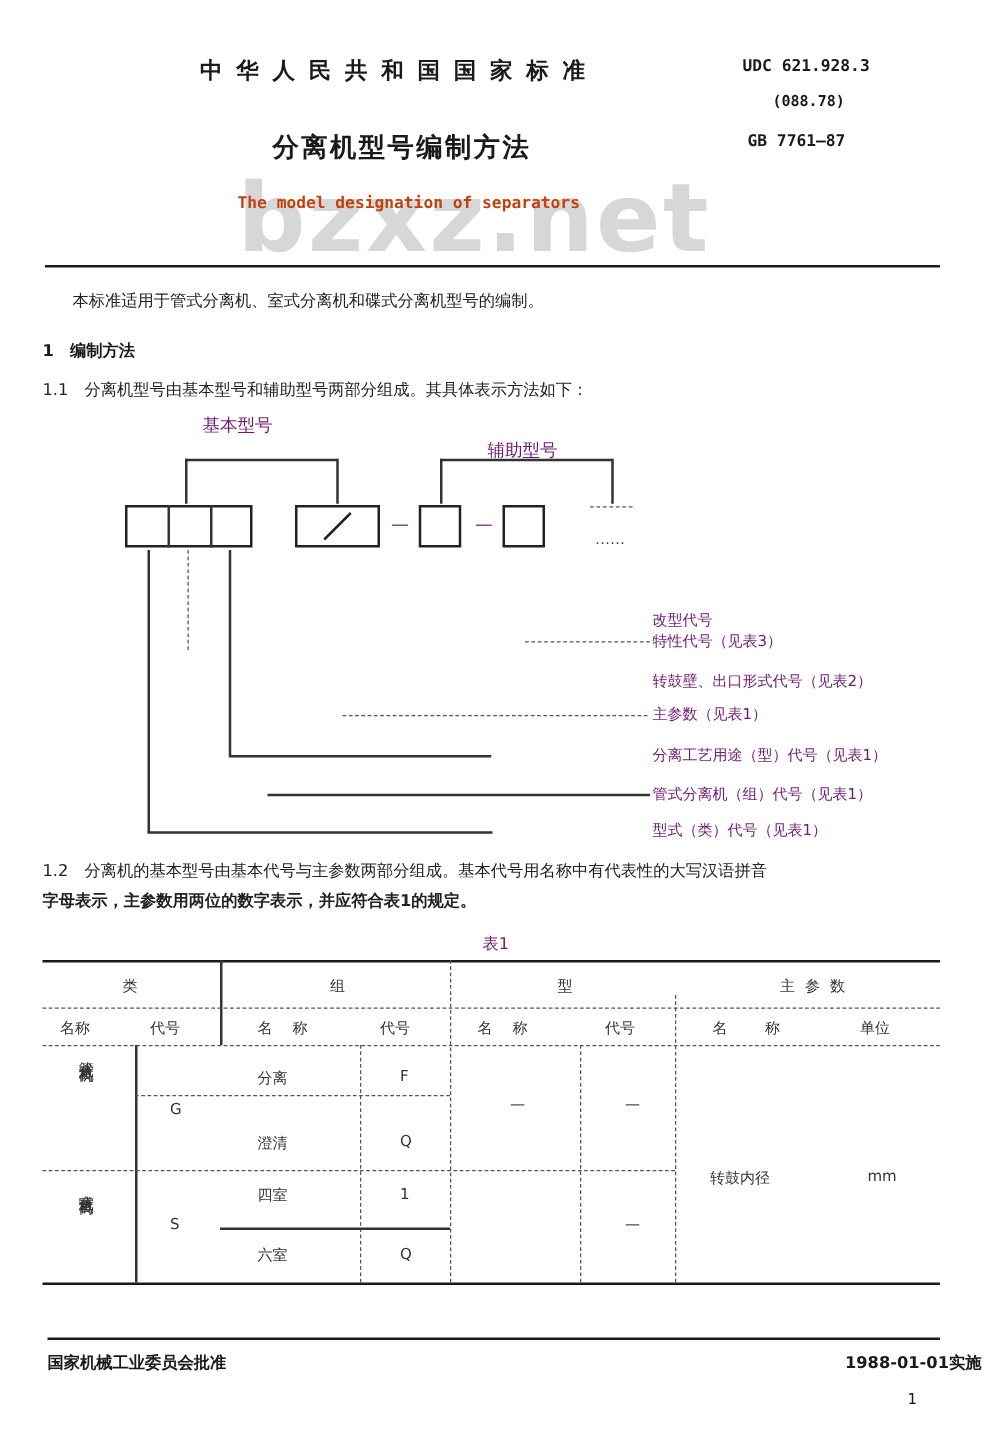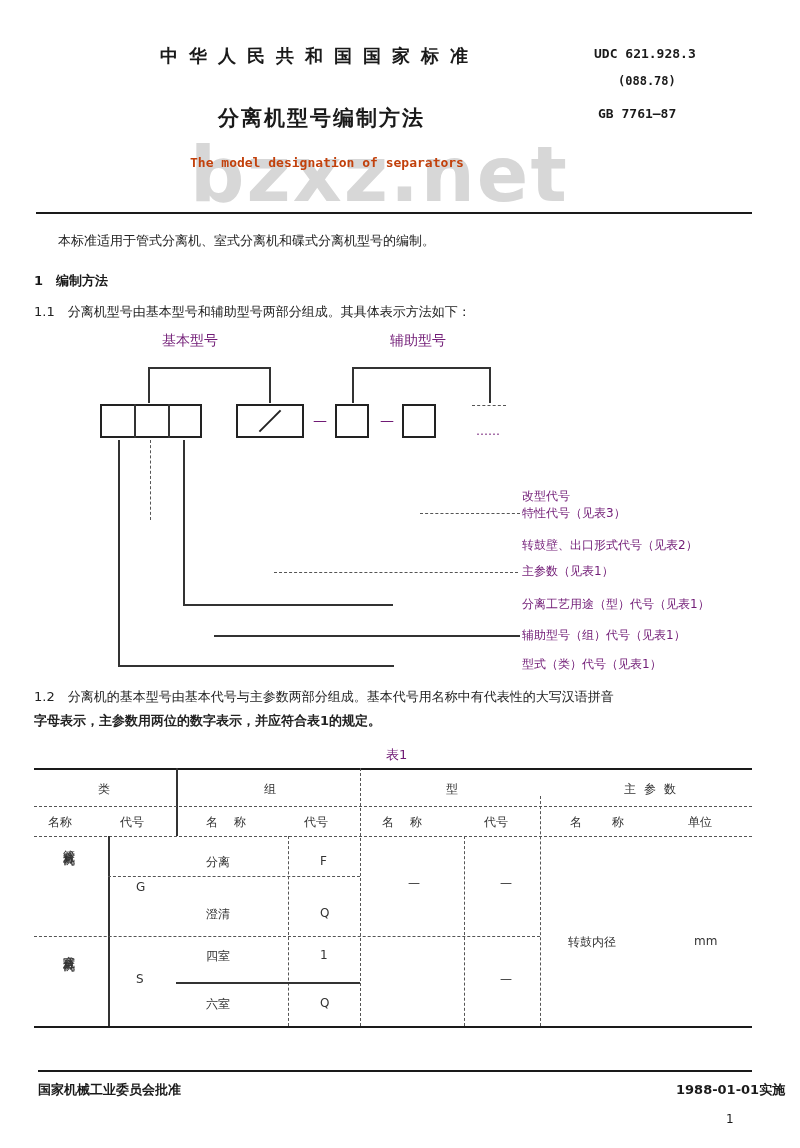--- a/index.html
+++ b/index.html
@@ -41,21 +41,21 @@
 <div class="abs gb">GB 7761—87</div>
 <div class="abs en-title">The model designation of separators</div>
 
 <div class="abs rule" style="left:36px; top:212px; width:716px;"></div>
 
 <div class="abs para" style="left:58px; top:232px;">本标准适用于管式分离机、室式分离机和碟式分离机型号的编制。</div>
 <div class="abs sec" style="left:34px; top:272px;">1　编制方法</div>
 <div class="abs para" style="left:34px; top:303px;">1.1　分离机型号由基本型号和辅助型号两部分组成。其具体表示方法如下：</div>
 
 <div class="abs lbl" style="left:162px; top:332px; font-size:14px;">基本型号</div>
-<div class="abs lbl" style="left:390px; top:332px; font-size:14px;">辅助型号</div>
+<div class="abs lbl" style="left:390px; top:352px; font-size:14px;">辅助型号</div>
 
 <div class="abs line-h" style="left:148px; top:367px; width:122px;"></div>
 <div class="abs line-v" style="left:148px; top:367px; height:36px;"></div>
 <div class="abs line-v" style="left:269px; top:367px; height:36px;"></div>
 <div class="abs line-h" style="left:352px; top:367px; width:138px;"></div>
 <div class="abs line-v" style="left:352px; top:367px; height:36px;"></div>
 <div class="abs line-v" style="left:489px; top:367px; height:36px;"></div>
 
 <div class="abs box" style="left:100px; top:404px; width:102px; height:34px;"></div>
 <div class="abs line-v" style="left:134px; top:404px; height:34px;"></div>
@@ -75,21 +75,21 @@
 
 <div class="abs lbl" style="left:522px; top:488px;">改型代号</div>
 <div class="abs dash-h" style="left:420px; top:513px; width:100px;"></div>
 <div class="abs lbl" style="left:522px; top:505px;">特性代号（见表3）</div>
 <div class="abs lbl" style="left:522px; top:537px;">转鼓壁、出口形式代号（见表2）</div>
 <div class="abs dash-h" style="left:274px; top:572px; width:244px;"></div>
 <div class="abs lbl" style="left:522px; top:563px;">主参数（见表1）</div>
 <div class="abs line-h" style="left:183px; top:604px; width:210px;"></div>
 <div class="abs lbl" style="left:522px; top:596px;">分离工艺用途（型）代号（见表1）</div>
 <div class="abs line-h" style="left:214px; top:635px; width:306px;"></div>
-<div class="abs lbl" style="left:522px; top:627px;">辅助型号（组）代号（见表1）</div>
+<div class="abs lbl" style="left:522px; top:627px;">管式分离机（组）代号（见表1）</div>
 <div class="abs line-h" style="left:118px; top:665px; width:276px;"></div>
 <div class="abs lbl" style="left:522px; top:656px;">型式（类）代号（见表1）</div>
 
 <div class="abs para" style="left:34px; top:688px;">1.2　分离机的基本型号由基本代号与主参数两部分组成。基本代号用名称中有代表性的大写汉语拼音</div>
 <div class="abs para" style="left:34px; top:712px;font-weight:bold;">字母表示，主参数用两位的数字表示，并应符合表1的规定。</div>
 
 <div class="abs lbl" style="left:386px; top:746px; font-size:13px;">表1</div>
 <div class="abs" style="left:34px; top:768px; width:718px; height:262px;">
   <div class="abs rule" style="left:0; top:0; width:718px;"></div>
   <div class="abs rule" style="left:0; top:258px; width:718px; height:1.5px;"></div>

